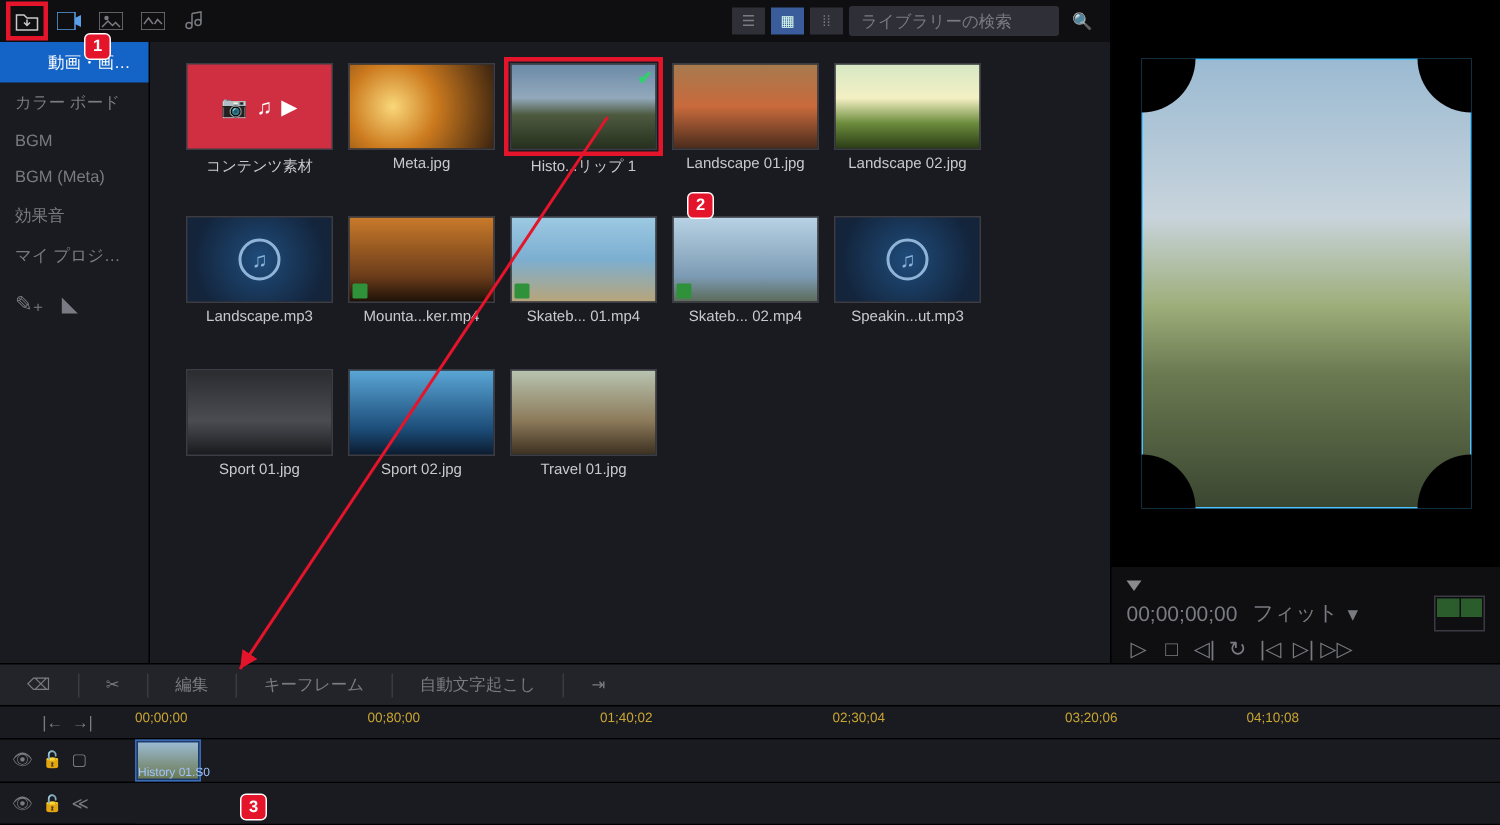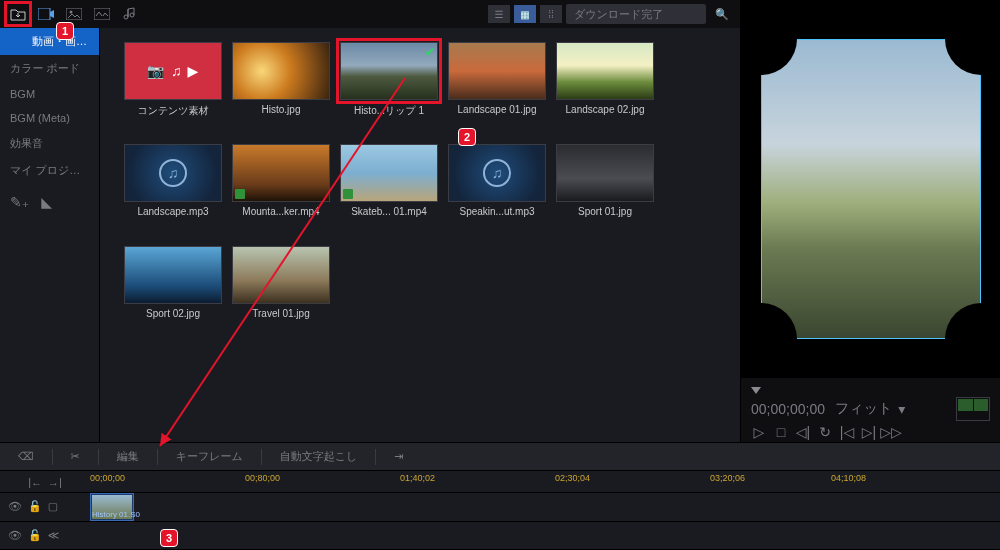--- a/index.html
+++ b/index.html
@@ -128,21 +128,21 @@
         <div class="tool-btn">
             <svg width="14" height="14" viewBox="0 0 14 14">
               <path d="M5 2v8a2 2 0 1 1-2-2 2 2 0 0 1 2 2zM5 2l6-1v7a2 2 0 1 1-2-2 2 2 0 0 1 2 2" fill="none" stroke="#7a7b82"></path>
             </svg>
           </div>
         <div class="spacer"></div>
         <div class="view-btn">☰</div>
         <div class="view-btn" style="background:#3a5c9a;color:#dfe;">▦</div>
         <div class="view-btn">⁞⁞</div>
         <div class="search-box">
-            <span>ダウンロード完了</span>
+            <span>ライブラリーの検索</span>
           </div>
         <div class="tool-btn">🔍</div>
         <div class="ann" style="top:22px;left:56px;">1</div>
       </div>
 
       <div style="display:flex;flex:1;min-height:0;">
 
         <div class="sidebar">
           <div class="sidebar-item active"><span>動画・画…</span></div>
           <div class="sidebar-item"><span>カラー ボード</span></div>
@@ -161,21 +161,21 @@
               <div class="thumb-cell">
                 <div class="thumb content-thumb">
                   <span>📷</span>
                   <span>♫</span>
                   <span>▶</span>
                 </div>
                 <div class="thumb-label">コンテンツ素材</div>
               </div>
               <div class="thumb-cell">
                 <div class="thumb photo-food"></div>
-                <div class="thumb-label">Histo.jpg</div>
+                <div class="thumb-label">Meta.jpg</div>
               </div>
               <div class="thumb-cell">
                 <div class="thumb selected photo-history">
                   <div class="check">✔</div>
                 </div>
                 <div class="thumb-label">Histo...リップ 1</div>
               </div>
               <div class="thumb-cell">
                 <div class="thumb photo-land1"></div>
                 <div class="thumb-label">Landscape 01.jpg</div>
@@ -194,20 +194,26 @@
                 <div class="thumb photo-mount">
                   <div class="vid-mark"></div>
                 </div>
                 <div class="thumb-label">Mounta...ker.mp4</div>
               </div>
               <div class="thumb-cell">
                 <div class="thumb photo-skate1">
                   <div class="vid-mark"></div>
                 </div>
                 <div class="thumb-label">Skateb... 01.mp4</div>
+              </div>
+              <div class="thumb-cell">
+                <div class="thumb photo-skate2">
+                  <div class="vid-mark"></div>
+                </div>
+                <div class="thumb-label">Skateb... 02.mp4</div>
               </div>
               <div class="thumb-cell">
                 <div class="thumb audio-thumb">
                   <div class="note">♫</div>
                 </div>
                 <div class="thumb-label">Speakin...ut.mp3</div>
               </div>
               <div class="thumb-cell">
                 <div class="thumb photo-sport1"></div>
                 <div class="thumb-label">Sport 01.jpg</div>

